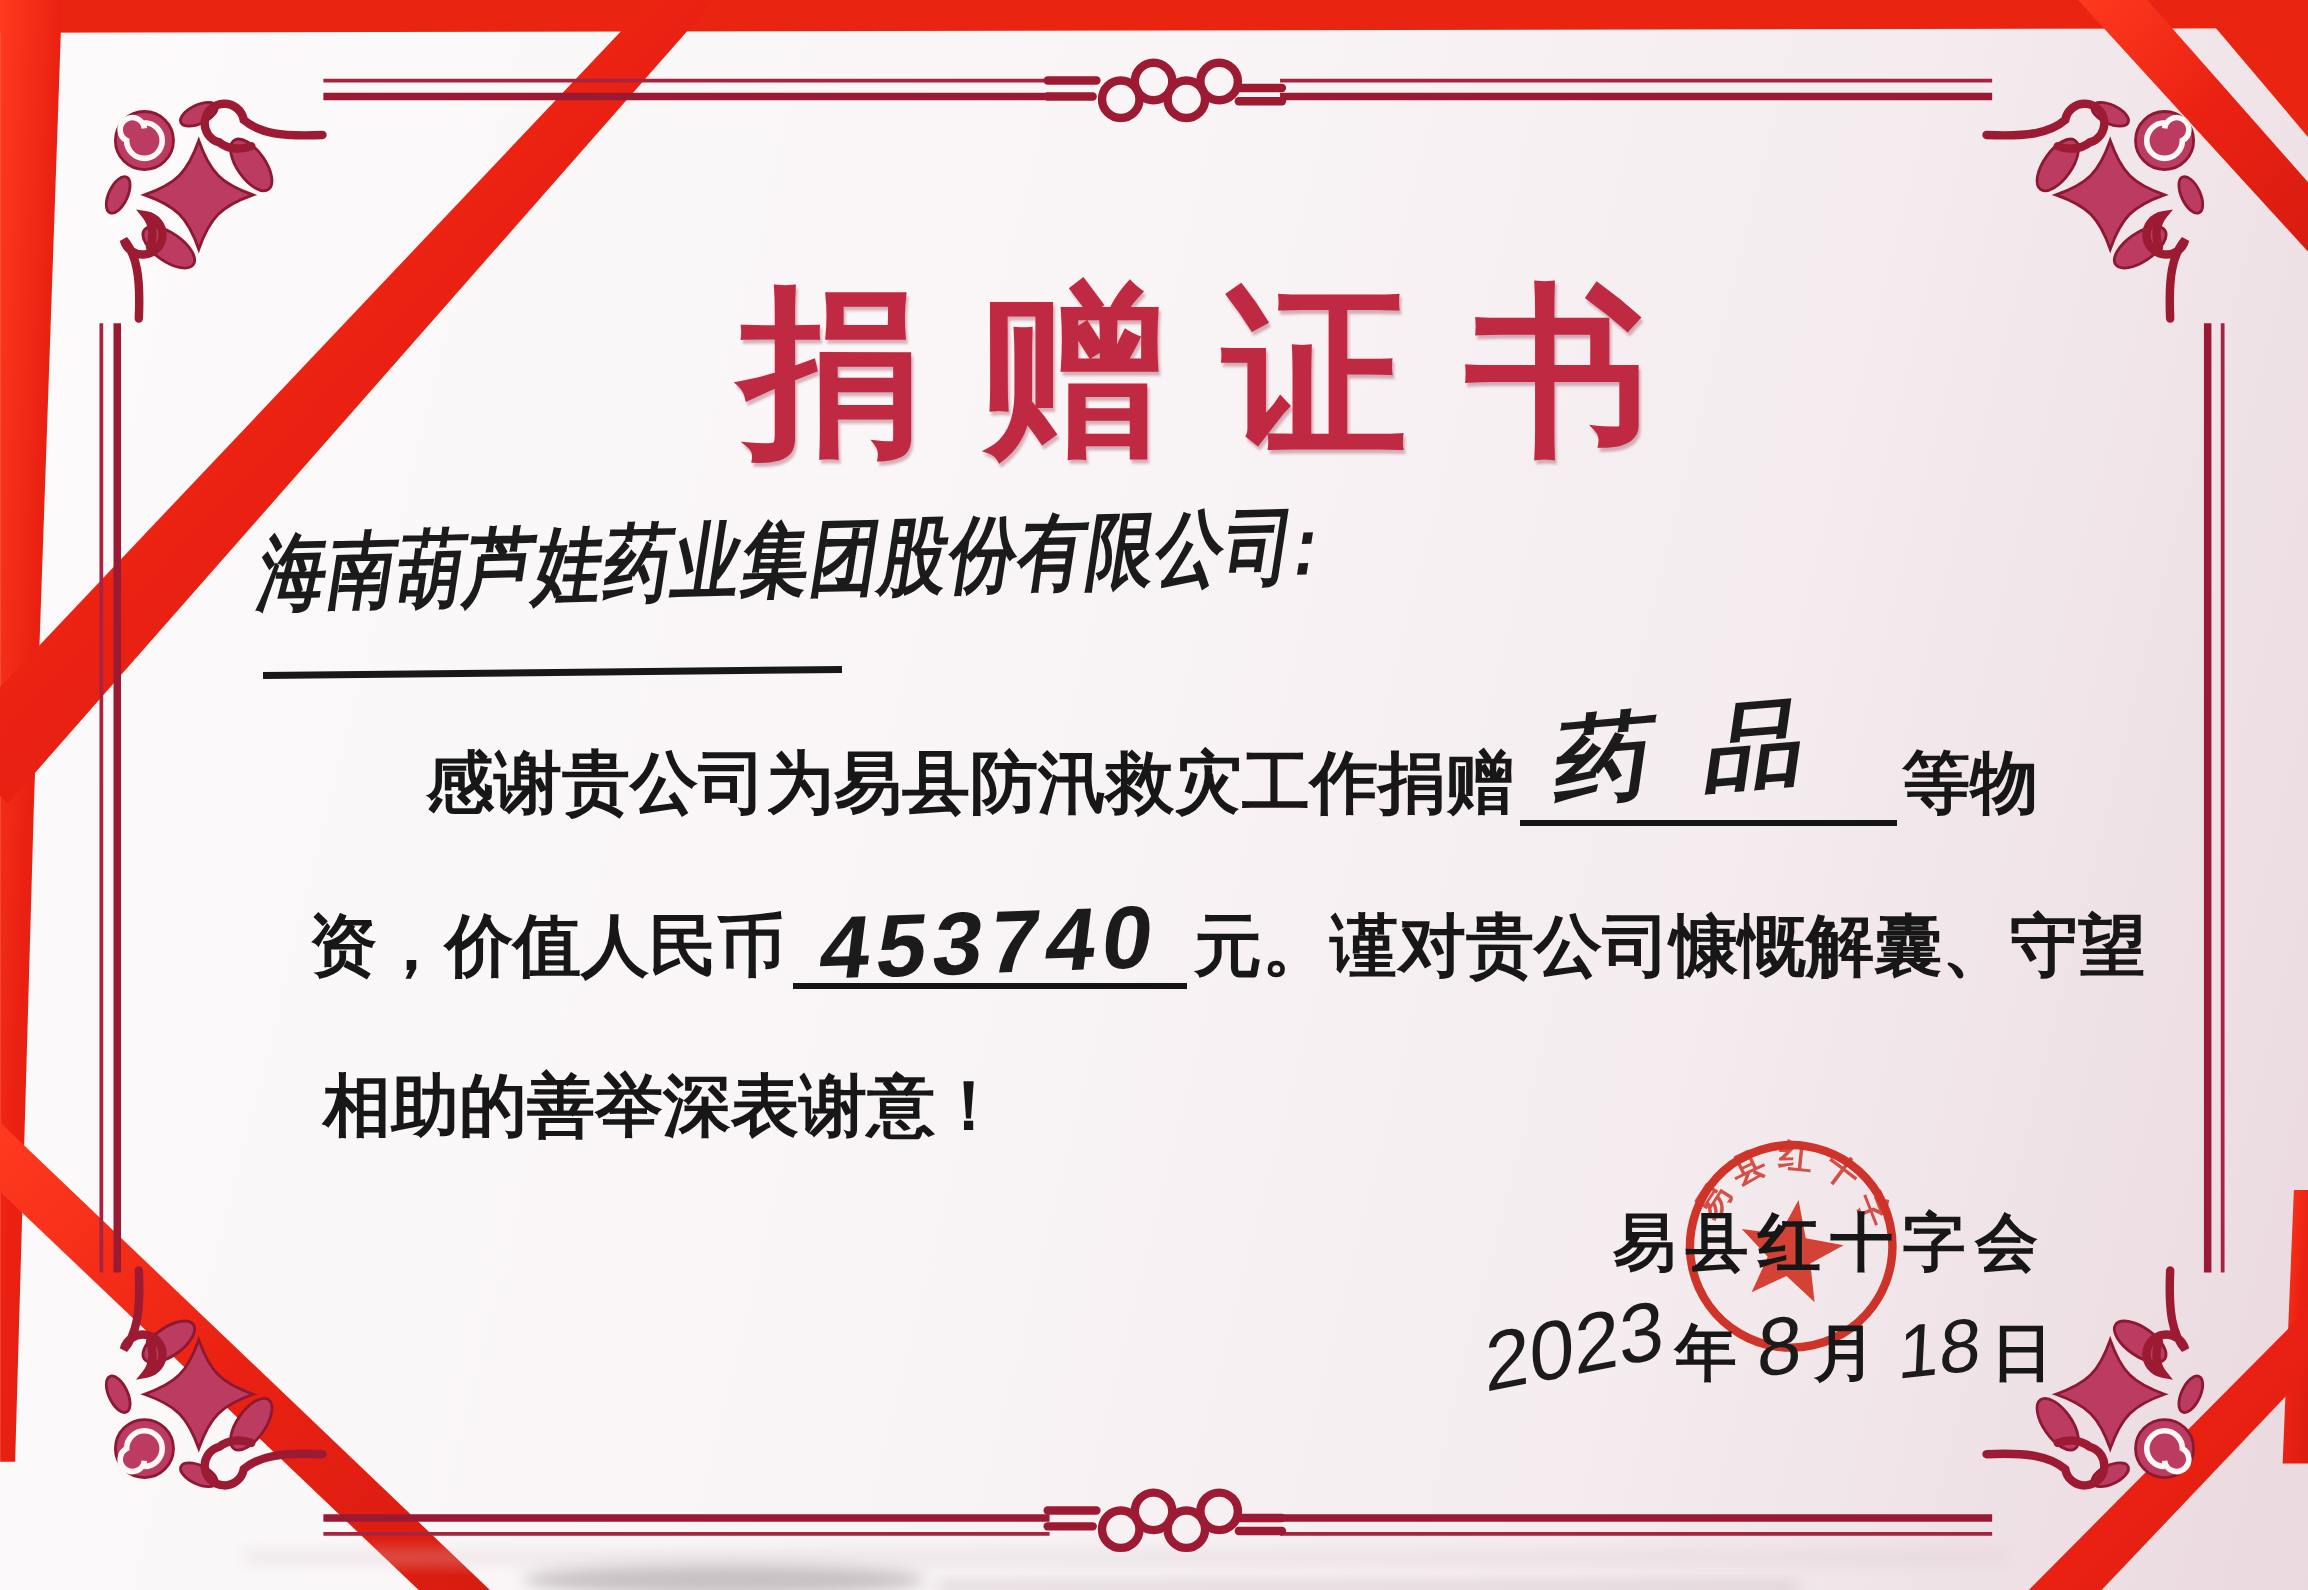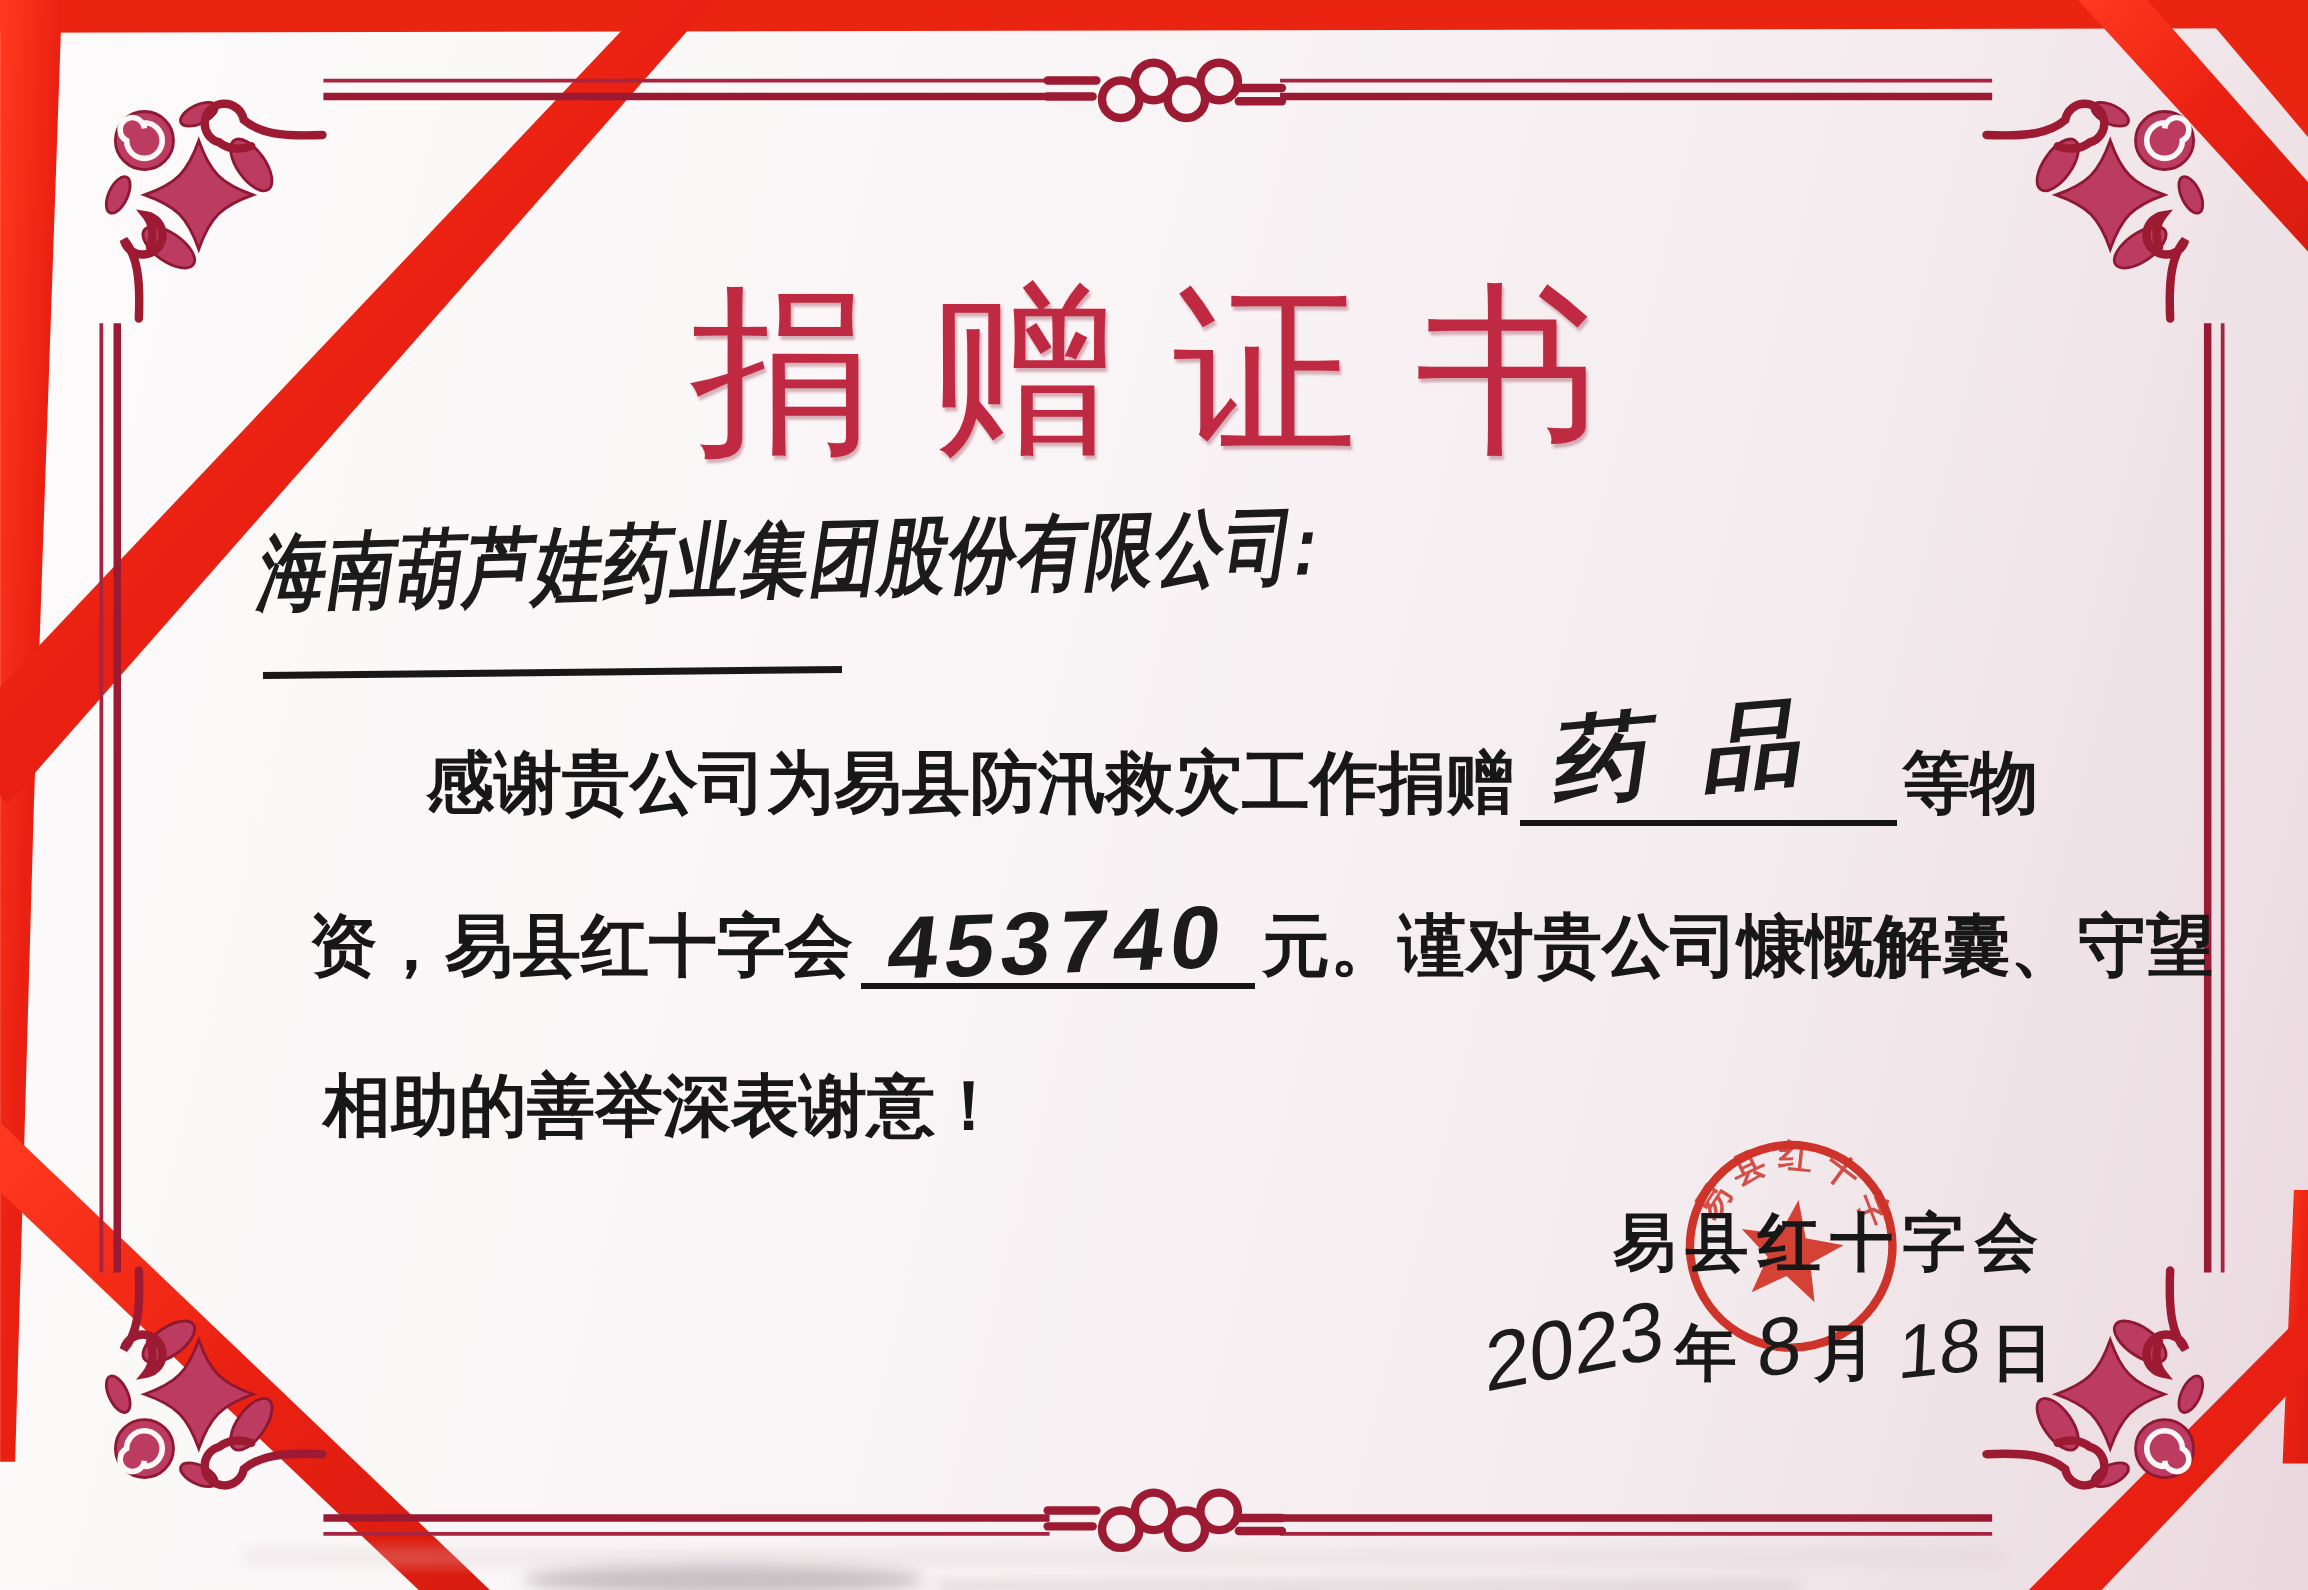--- a/index.html
+++ b/index.html
@@ -6,21 +6,21 @@
   body{width:2309px;height:1591px;overflow:hidden;
        font-family:"Liberation Sans", sans-serif;}
   #photo{position:relative;width:2309px;height:1591px;overflow:hidden;
     background:linear-gradient(104deg,#fcfafa 0%,#faf6f7 38%,#f4ecef 72%,#ead9df 100%);}
   
   #deco-layer{position:absolute;left:0;top:0;z-index:1;}
   #stamp-wrap{position:absolute;left:1679px;top:1132px;width:225px;height:225px;z-index:2;
     transform:rotate(9deg);opacity:.93;mix-blend-mode:multiply;}
   .txt{position:absolute;z-index:4;color:#171717;}
   
-  #title{left:689px;top:274px;font-family:"DejaVu Serif", serif;font-weight:normal;
+  #title{left:739px;top:274px;font-family:"DejaVu Serif", serif;font-weight:bold;
     font-size:184px;line-height:1.05;letter-spacing:58px;color:#bf2a42;white-space:nowrap;
     text-shadow:1.9px 3.7px 2.8px rgba(125,14,36,.30), -0.9px -0.9px 0 rgba(255,235,238,.6);}
   
   .hw{display:inline-block;color:#1b1b1b;font-weight:600;white-space:nowrap;}
   #company{left:251px;top:517px;font-size:84px;letter-spacing:1.9px;
     transform:scaleX(.8) skewX(-12deg) rotate(-1.2deg);transform-origin:left bottom;}
   #company-underline{position:absolute;z-index:3;left:263px;top:669px;width:579px;height:6.6px;
     background:#181818;transform:rotate(-.6deg);}
   
   .bodyline{font-weight:700;font-size:68px;white-space:nowrap;display:flex;align-items:center;}
@@ -140,21 +140,21 @@
 
   <div class="txt bodyline" id="line1">
     <span>感谢贵公司为易县防汛救灾工作捐赠</span>
     <span class="blank" id="blank1">
       <span class="hw">药品</span>
     </span>
     <span>等物</span>
   </div>
 
   <div class="txt bodyline" id="line2">
-    <span>资，易县红十字会</span>
+    <span>资，价值人民币</span>
     <span class="blank" id="blank2">
       <span class="hw">453740</span>
     </span>
     <span>元。谨对贵公司慷慨解囊、守望</span>
   </div>
 
   <div class="txt bodyline" id="line3">
     <span>相助的善举深表谢意！</span>
   </div>
 

